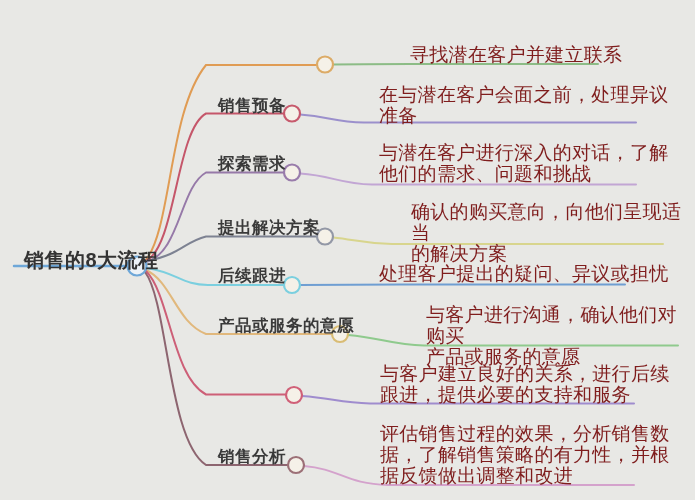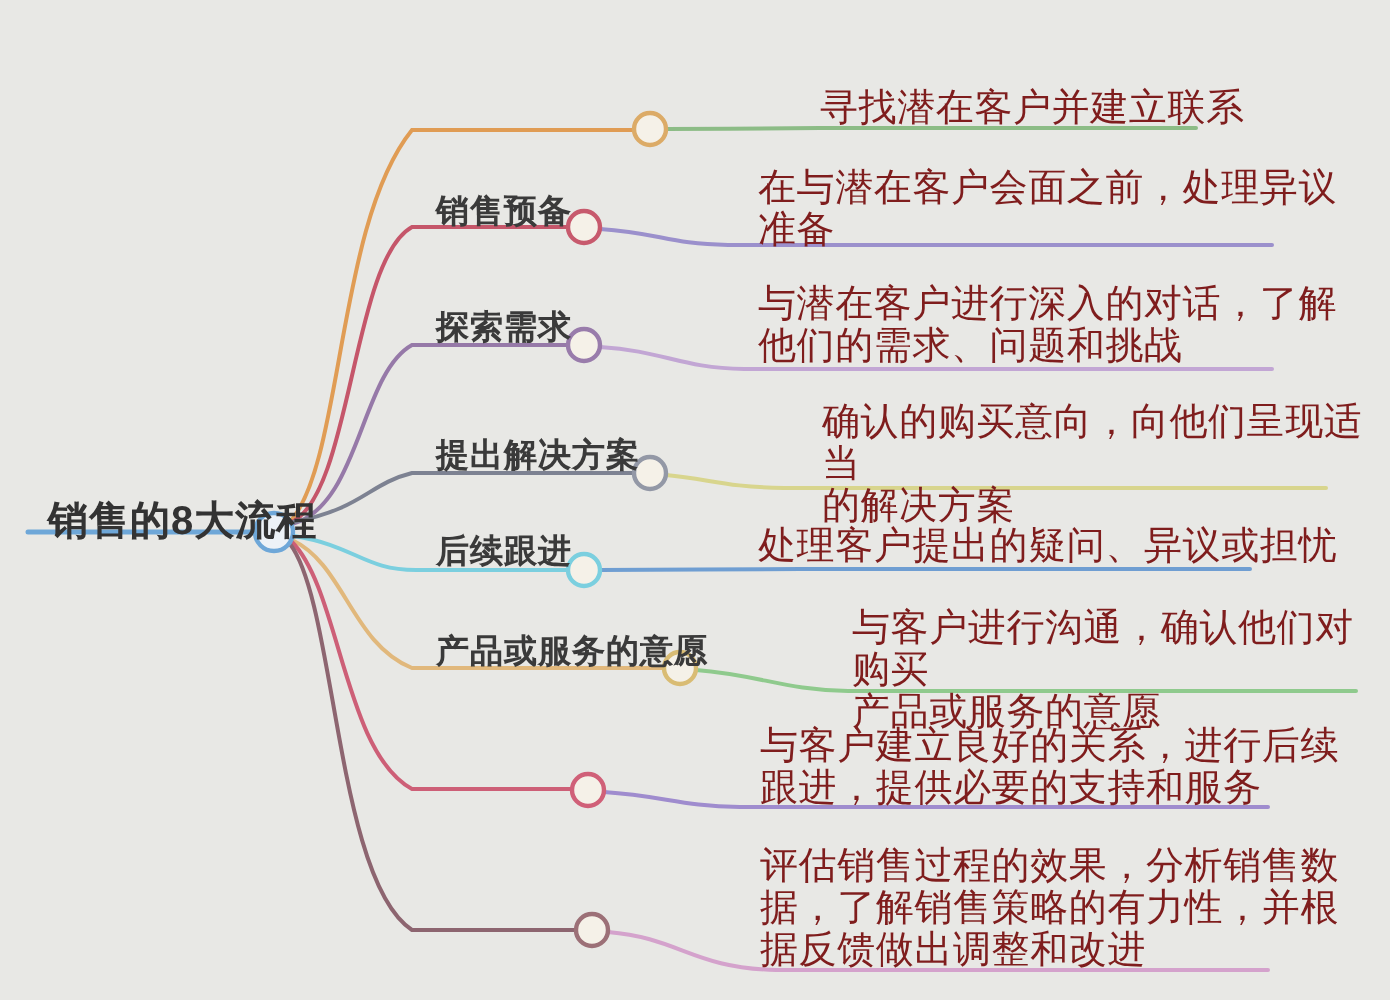--- a/index.html
+++ b/index.html
@@ -70,20 +70,21 @@
       <circle cx="137" cy="266" r="9.5" fill="#edf2f7" stroke="#6ea7d8" stroke-width="2.2"></circle>
     </svg>
 
   <div class="txt root-label">销售的8大流程</div>
 
   <div class="blabel lb1">销售预备</div>
   <div class="blabel lb2">探索需求</div>
   <div class="blabel lb3">提出解决方案</div>
   <div class="blabel lb4">后续跟进</div>
   <div class="blabel lb5">产品或服务的意愿</div>
+  <div class="blabel lb7">销售分析</div>
 
   <div class="desc ds0">寻找潜在客户并建立联系</div>
   <div class="desc ds1">在与潜在客户会面之前，处理异议
 准备</div>
   <div class="desc ds2">与潜在客户进行深入的对话，了解
 他们的需求、问题和挑战</div>
   <div class="desc ds3">确认的购买意向，向他们呈现适当
 的解决方案</div>
   <div class="desc ds4">处理客户提出的疑问、异议或担忧</div>
   <div class="desc ds5">与客户进行沟通，确认他们对购买

